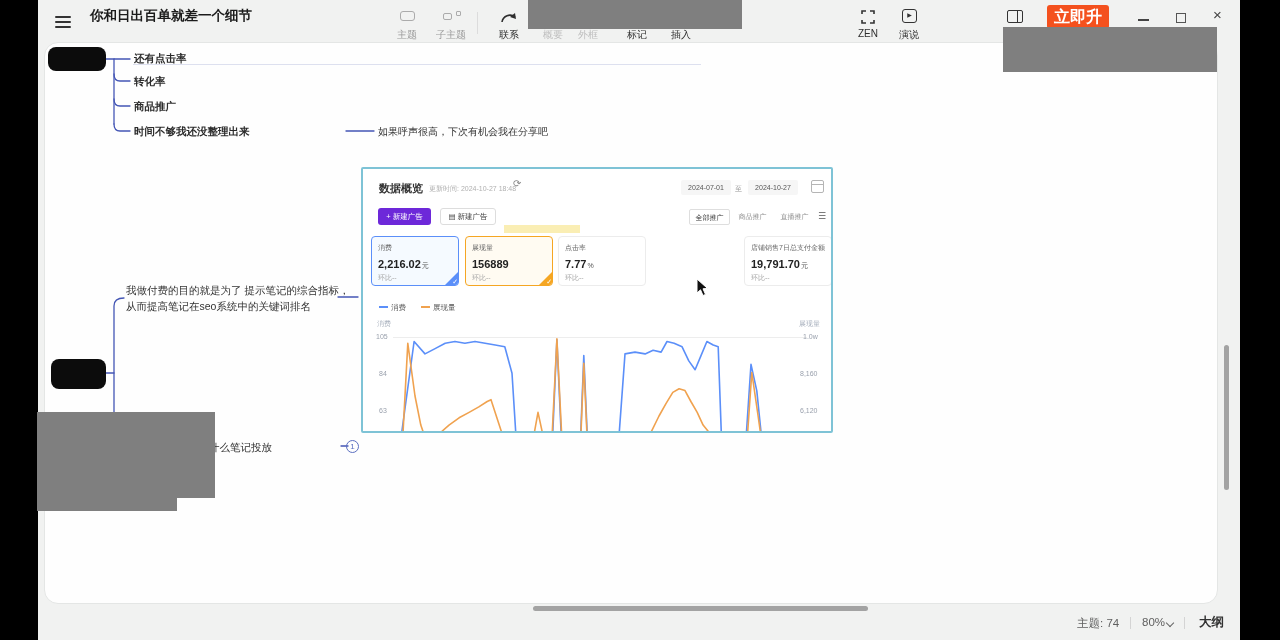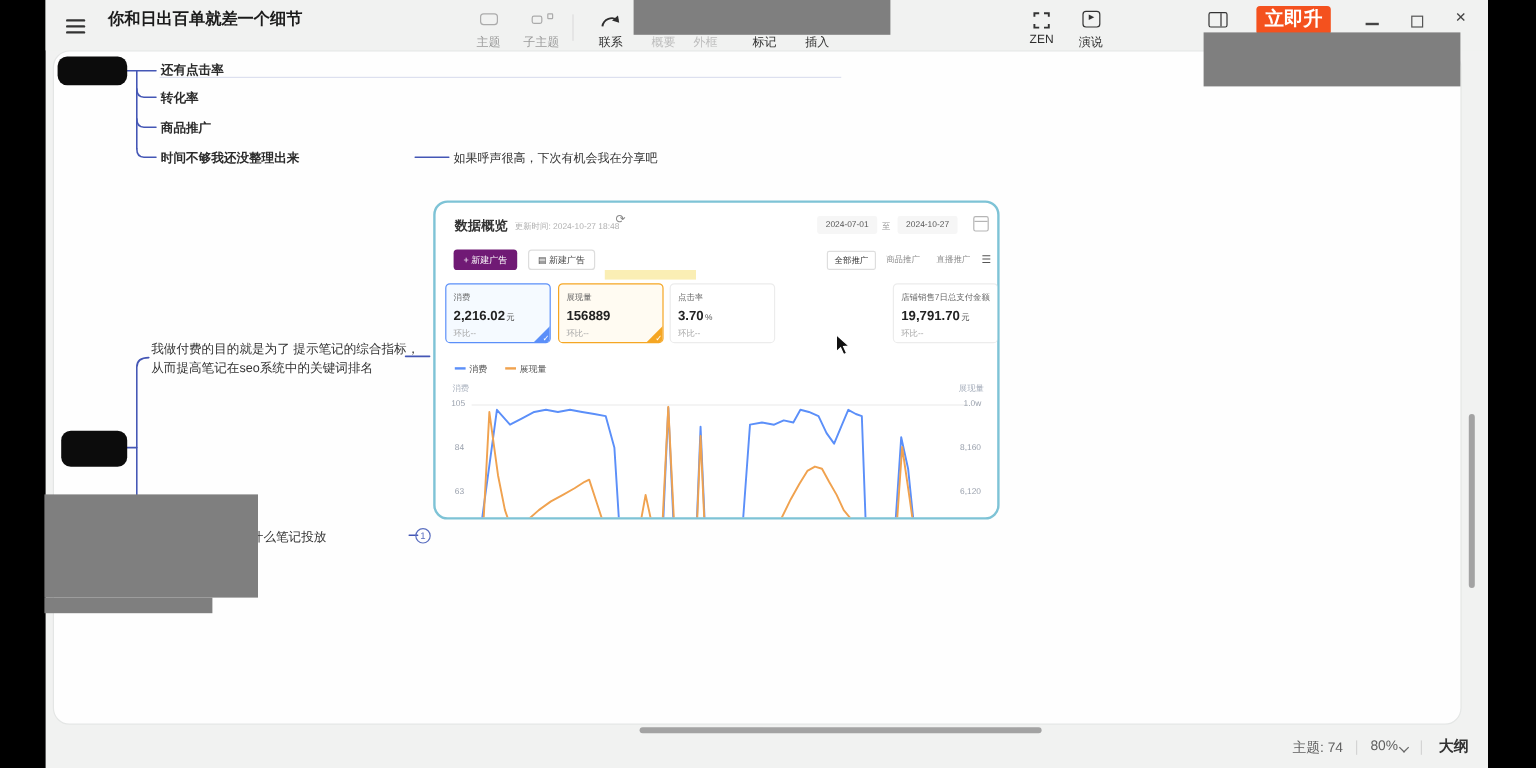--- a/index.html
+++ b/index.html
@@ -39,30 +39,30 @@
   .note-text { font-size:10px; color:#333; white-space:nowrap; }
   .faint-line { left:88px; top:21px; width:568px; height:1px; background:rgba(90,105,180,0.20); }
   .marker-circle { left:301px; top:397px; width:13px; height:13px; border:1px solid #5b6fc0; border-radius:50%;
     font-size:8px; color:#5b6fc0; text-align:center; line-height:12px; }
 
   
   .redact { background:#7f7f7f; z-index:40; }
 
   
   #dash-image { left:316px; top:124px; width:472px; height:266px; background:#fff;
-    border:2px solid #7ec3d6; border-radius:12px; overflow:hidden; }
+    border:2px solid #7ec3d6; border-radius:2px; overflow:hidden; }
   .d-title { left:16px; top:12px; font-size:11px; font-weight:bold; color:#333; }
   .d-updated { left:66px; top:15px; font-size:7px; color:#b0b0b0; }
   .d-refresh { left:150px; top:9px; font-size:10px; color:#8a8a8a; }
   .date-pill { top:11px; width:50px; height:15px; background:#f6f6f6; border-radius:2px;
     font-size:7px; color:#555; text-align:center; line-height:15px; }
   .date-sep { left:372px; top:15px; font-size:7px; color:#999; }
   .cal-icon { left:448px; top:11px; width:13px; height:13px; border:1px solid #b5b5b5; border-radius:2px; }
   .cal-icon::before { content:""; position:absolute; left:0; top:3px; width:100%; height:1px; background:#b5b5b5; }
-  .btn-red { left:15px; top:39px; width:53px; height:17px; background:#701a75; border-radius:3px;
+  .btn-red { left:15px; top:39px; width:53px; height:17px; background:#6d28d9; border-radius:3px;
     color:#fff; font-size:7.5px; text-align:center; line-height:17px; }
   .btn-list { left:77px; top:39px; width:56px; height:17px; background:#fff; border:1px solid #ddd; border-radius:3px;
     color:#444; font-size:7.5px; text-align:center; line-height:15px; }
   .yellow-smear { left:141px; top:56px; width:76px; height:8px; background:rgba(247,226,130,0.6); }
   .d-tab { top:40px; width:41px; height:16px; font-size:7px; text-align:center; line-height:16px; color:#8b8b8b; }
   .d-tab.sel { background:#fff; border:1px solid #dedede; border-radius:2px; color:#333; }
   .d-listicon { left:455px; top:42px; font-size:9px; color:#555; }
   .metric-card { top:67px; width:88px; height:50px; background:#fff; border:1px solid #ececec; border-radius:4px; overflow:hidden; }
   .metric-card.accent-blue { border:1.5px solid #5b8ff9; background:#f5faff; }
   .metric-card.accent-orange { border:1.5px solid #f5a623; background:#fffbf2; }
@@ -195,21 +195,21 @@
       </div>
       <div class="abs metric-card accent-orange" style="left:102px">
         <div class="m-label">展现量</div>
         <div class="m-line"><span class="m-value">156889</span><span class="m-unit"></span></div>
         <div class="m-sub">环比--</div>
         <div class="m-corner"></div>
         <div class="m-check">✓</div>
       </div>
       <div class="abs metric-card" style="left:195px">
         <div class="m-label">点击率</div>
-        <div class="m-line"><span class="m-value">3.70</span><span class="m-unit">%</span></div>
+        <div class="m-line"><span class="m-value">7.77</span><span class="m-unit">%</span></div>
         <div class="m-sub">环比--</div>
       </div>
       <div class="abs metric-card" style="left:381px">
         <div class="m-label">店铺销售7日总支付金额</div>
         <div class="m-line"><span class="m-value">19,791.70</span><span class="m-unit">元</span></div>
         <div class="m-sub">环比--</div>
       </div>
 
       <div class="abs legend-item" style="left:16px"><span class="legend-dash" style="background:#5b8ff9"></span><span>消费</span></div>
       <div class="abs legend-item" style="left:58px"><span class="legend-dash" style="background:#f0a24f"></span><span>展现量</span></div>

